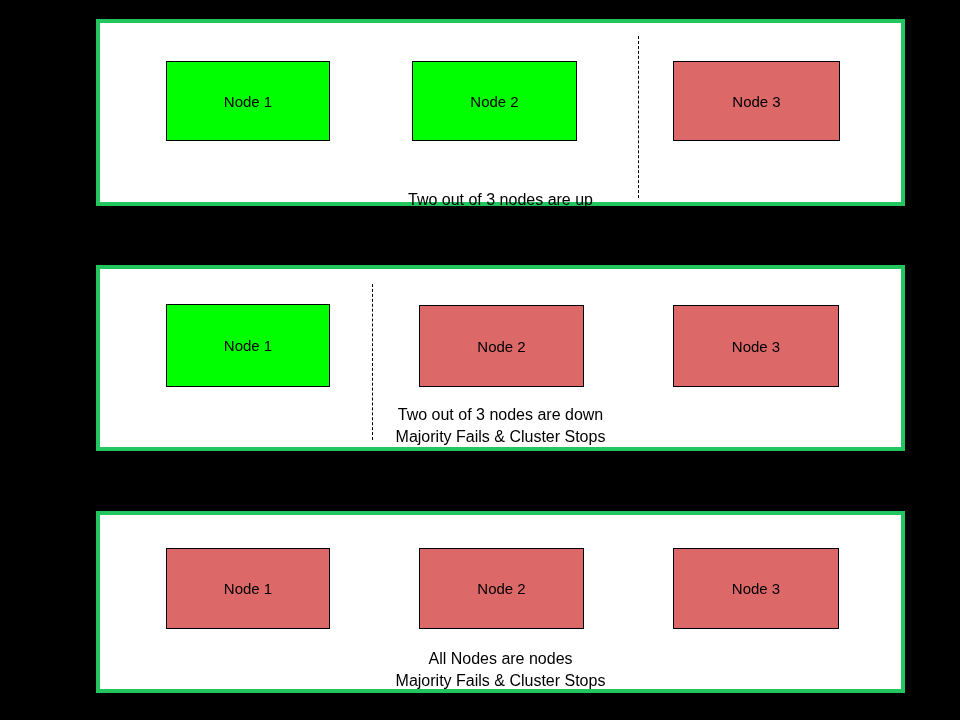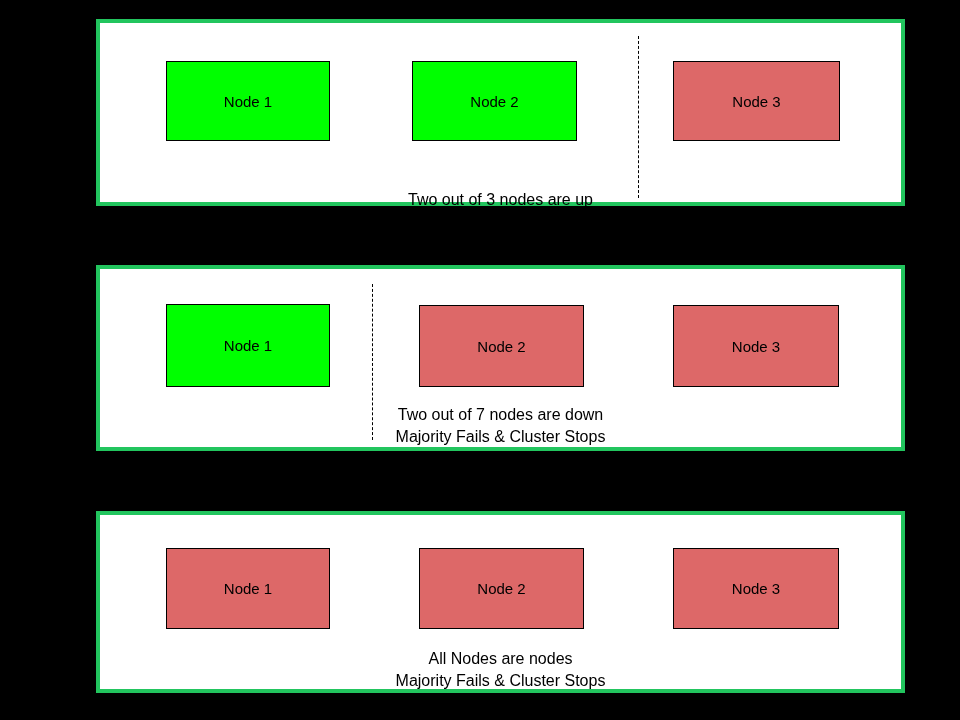--- a/index.html
+++ b/index.html
@@ -87,21 +87,21 @@
     <span>Node 1</span>
   </div>
   <div class="divider" id="p2divider"></div>
   <div class="node" id="p2n2" style="background: rgb(221, 104, 104);">
     <span>Node 2</span>
   </div>
   <div class="node" id="p2n3" style="background: rgb(221, 104, 104);">
     <span>Node 3</span>
   </div>
   <div class="caption" id="p2caption">
-    <div>Two out of 7 nodes are down</div>
+    <div>Two out of 3 nodes are down</div>
     <div>Majority Fails &amp; Cluster Stops</div>
   </div>
 </div>
 
 <div class="panel" id="panel3">
   <div class="node" id="p3n1" style="background: rgb(221, 104, 104);">
     <span>Node 1</span>
   </div>
   <div class="node" id="p3n2" style="background: rgb(221, 104, 104);">
     <span>Node 2</span>

